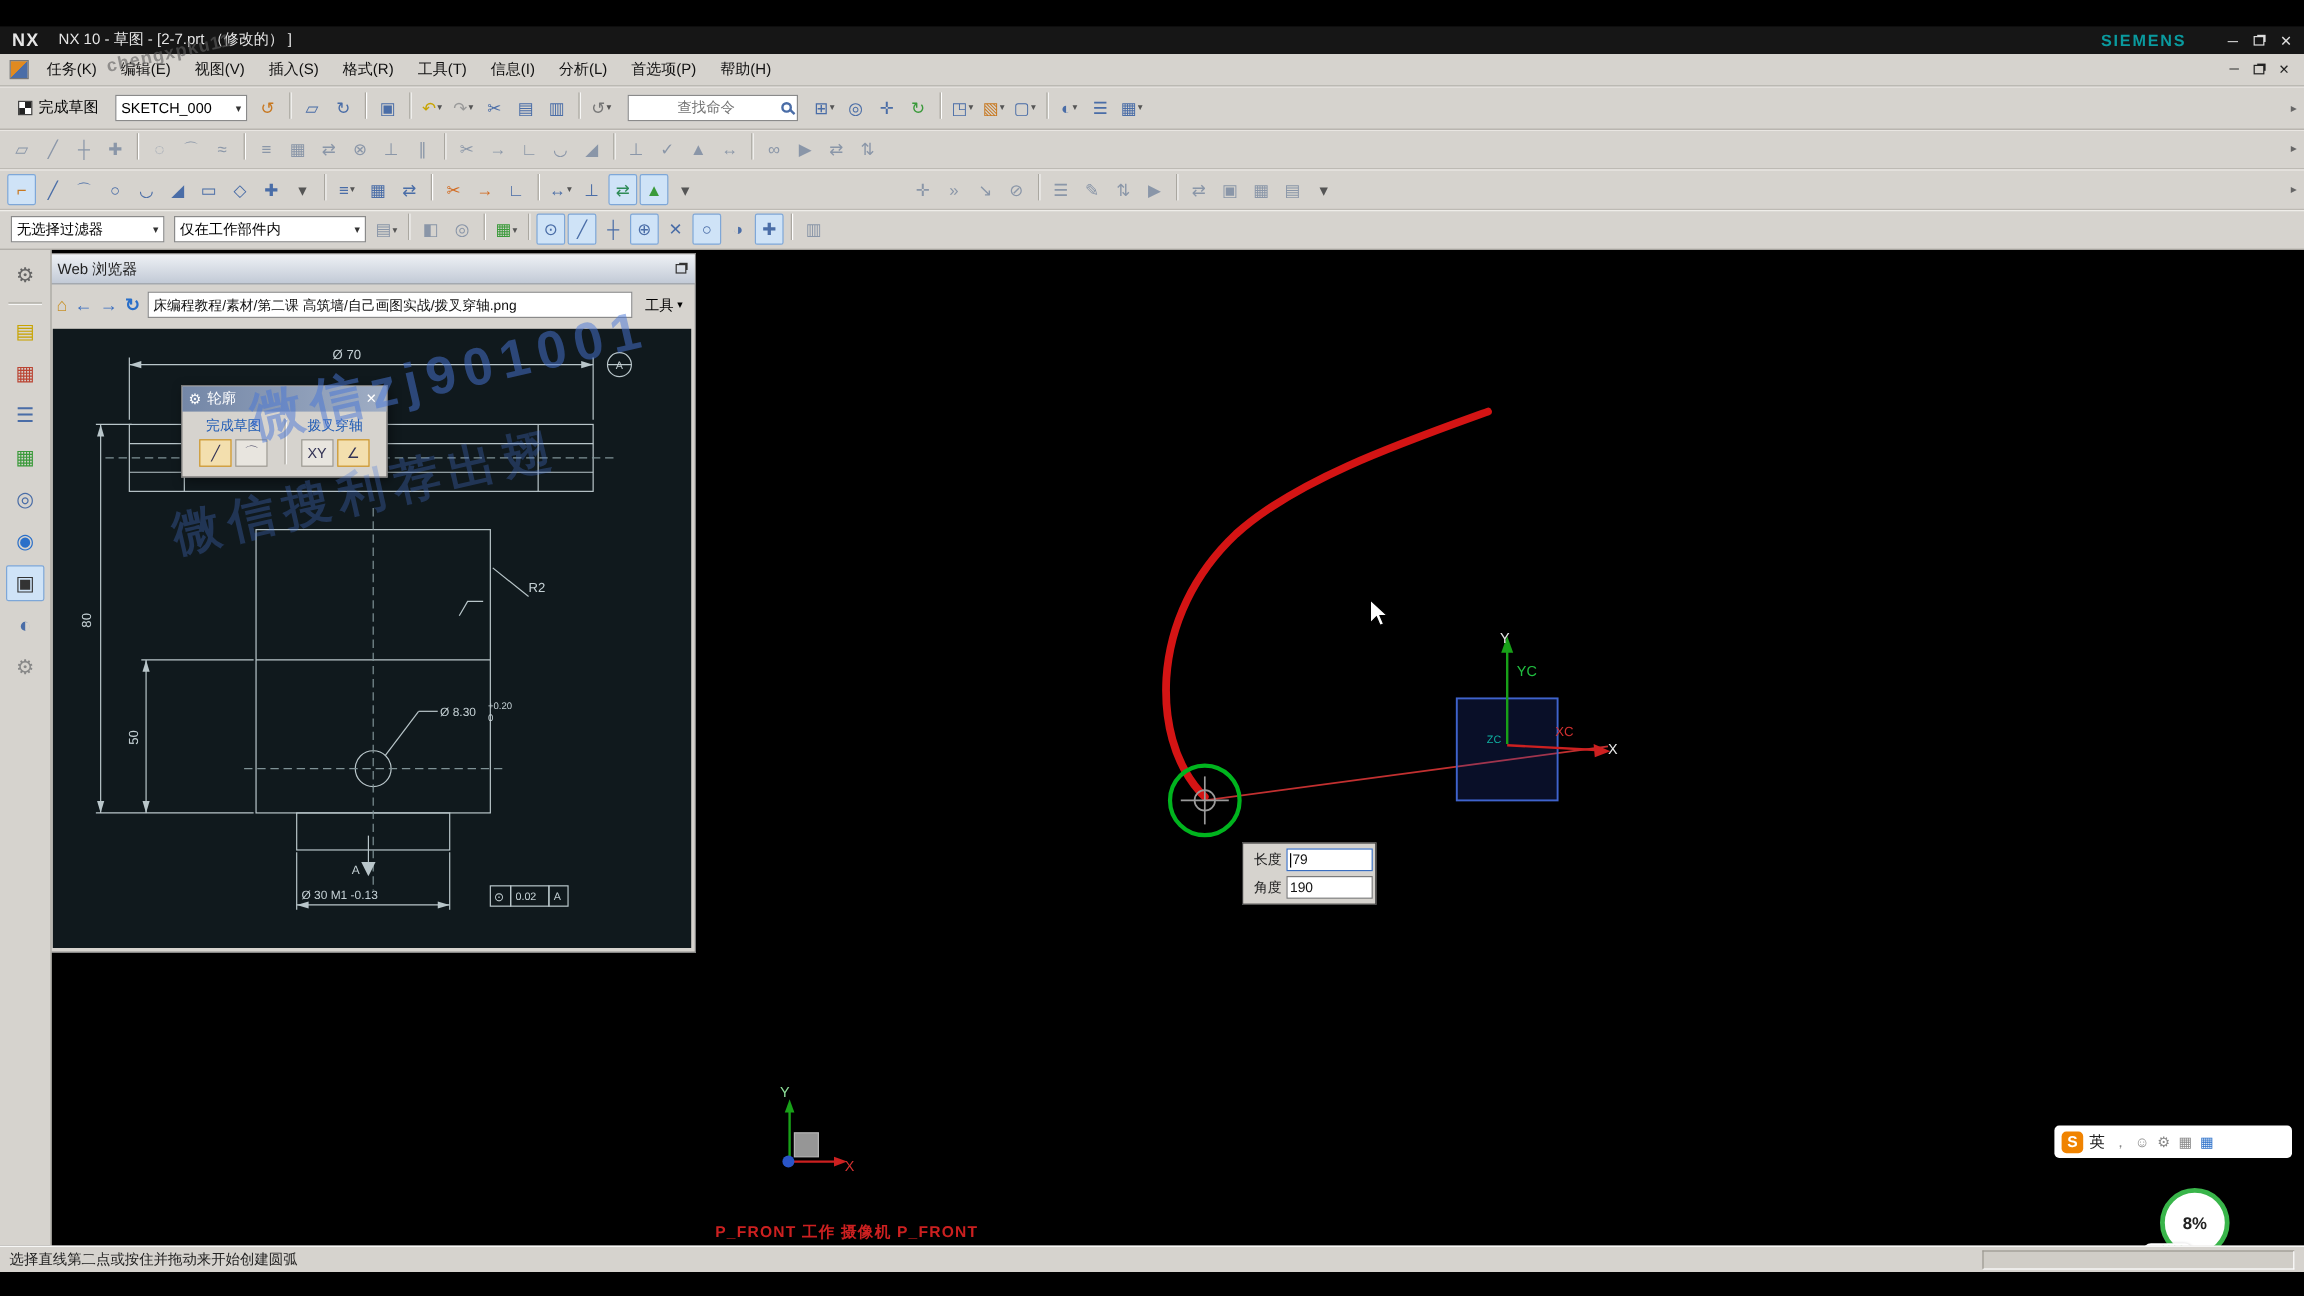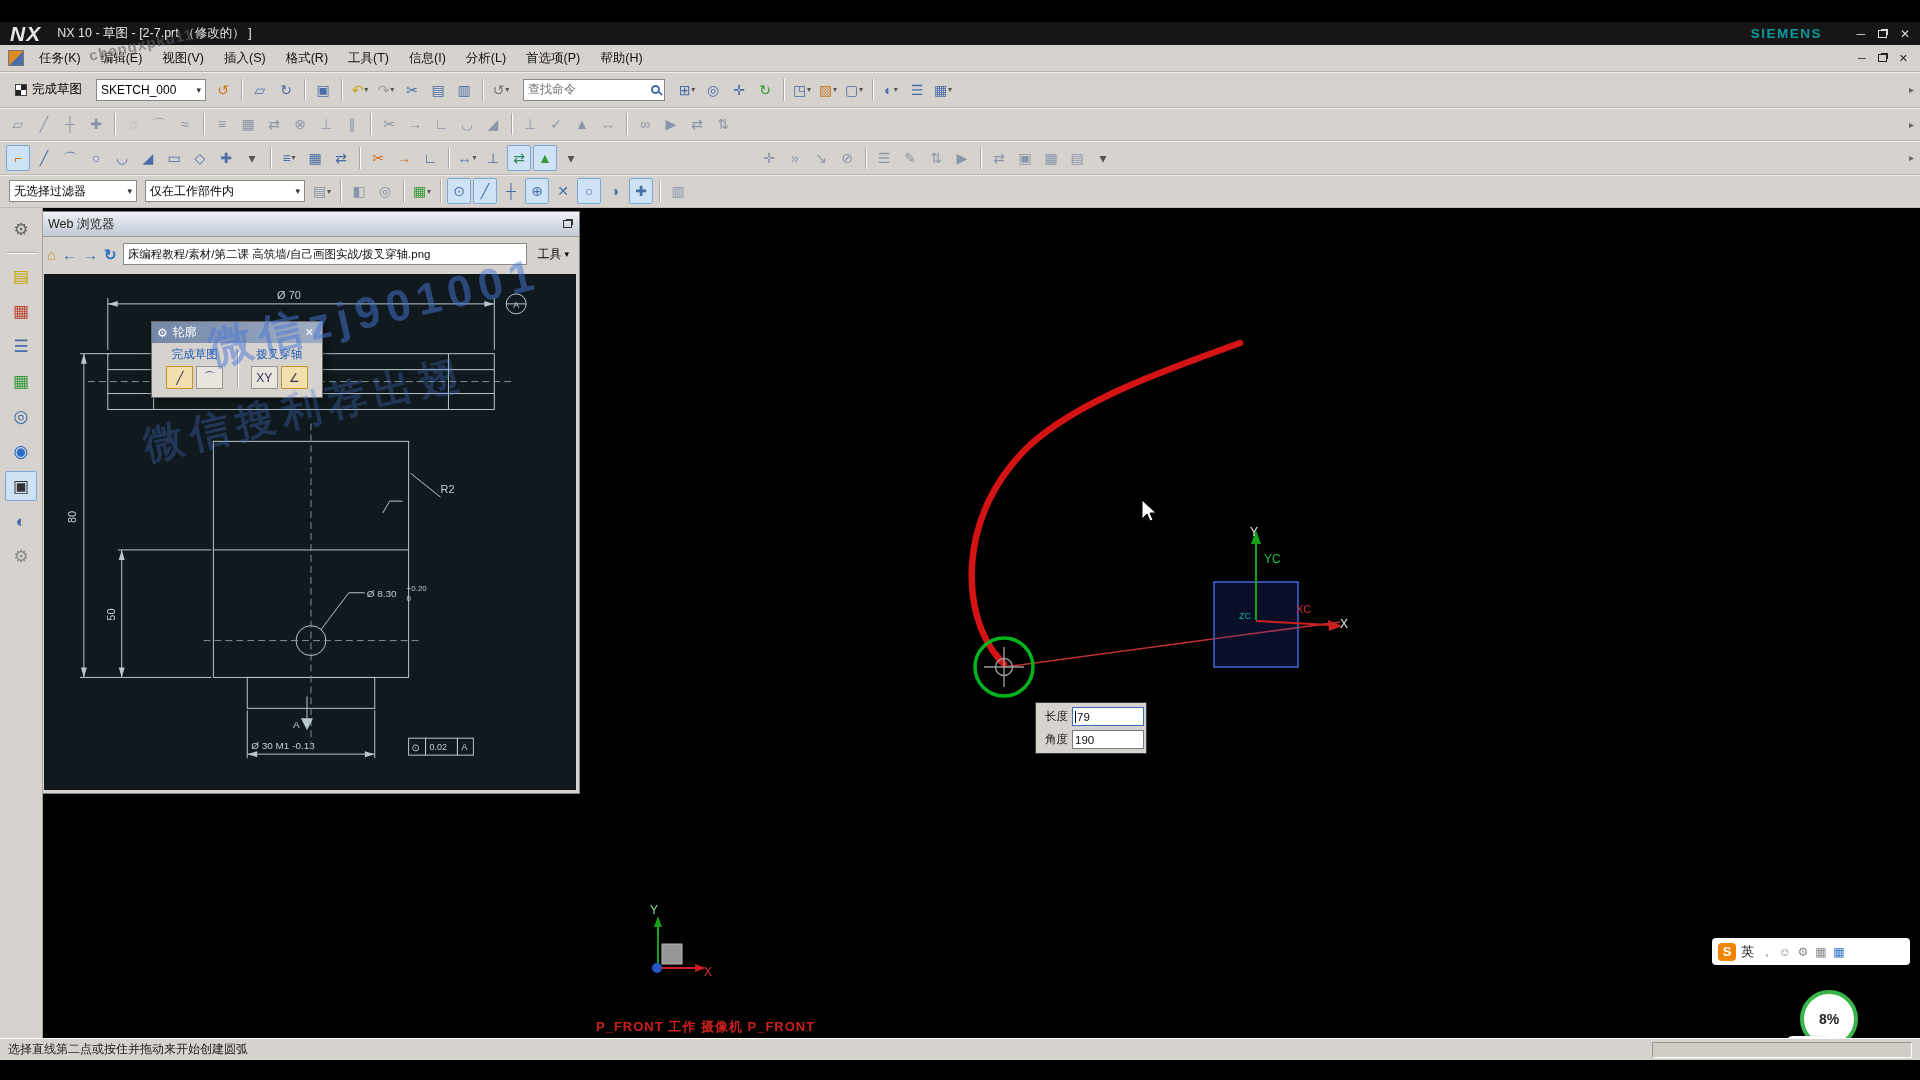--- a/index.html
+++ b/index.html
@@ -2,50 +2,50 @@
 <html><head>
 <meta charset="utf-8">
 <style>
   *{margin:0;padding:0;box-sizing:border-box;}
   html,body{width:1920px;height:1080px;background:#000;font-family:"Liberation Sans",sans-serif;overflow:hidden;}
   #screen{position:relative;width:1920px;height:1080px;background:#000;}
   .abs{position:absolute;}
 
   
   .titlebar{left:0;top:22px;width:1920px;height:23px;background:#161616;color:#e6e6e6;display:flex;align-items:center;z-index:10;}
-  .nx-logo{font-weight:bold;font-style:italic;font-size:21px;margin-left:10px;letter-spacing:1px;}
+  .nx-logo{font-weight:bold;font-size:15px;margin-left:10px;letter-spacing:1px;}
   .title-text{font-size:12.5px;margin-left:16px;}
   .brand{position:absolute;right:98px;top:4px;color:#0a9a9e;font-weight:bold;font-size:13.5px;letter-spacing:1.5px;}
   .win-controls{position:absolute;right:10px;top:0;height:100%;display:flex;gap:13px;align-items:center;font-size:12px;color:#ddd;}
   .restore-box{display:inline-block;width:9px;height:8px;border:1px solid currentColor;box-shadow:2px -2px 0 -1px currentColor;margin-top:2px;}
 
   
   .menubar{left:0;top:45px;width:1920px;height:27px;background:#d6d3ce;display:flex;align-items:center;font-size:12.5px;color:#111;border-bottom:1px solid #b5b2ac;z-index:10;}
   .menu-app-icon{width:16px;height:16px;margin:0 6px 0 8px;background:linear-gradient(135deg,#e08a20 50%,#4a6da7 50%);border:1px solid #777;}
   .menu-item{padding:4px 9px;}
   .menu-controls{margin-left:auto;display:flex;gap:12px;font-size:11px;color:#222;padding-right:12px;align-items:center;}
 
   
   .tb{left:0;width:1920px;background:#d6d3ce;display:flex;align-items:center;gap:2px;padding-left:6px;border-bottom:1px solid #bdbab4;box-shadow:inset 0 1px 0 #efede9;z-index:10;position:absolute;}
   #tb1{top:72px;height:36px;}
   #tb2{top:108px;height:33px;}
   #tb3{top:141px;height:34px;}
   #tb4{top:175px;height:33px;}
-  .iconrow{display:inline-flex;align-items:center;gap:2px;}
+  .iconrow{display:inline-flex;align-items:flex-start;gap:2px;}
   .icon-btn{display:inline-flex;align-items:center;justify-content:center;min-width:24px;height:26px;border:1px solid transparent;border-radius:2px;position:relative;}
   .icon-btn .g{font-size:14px;line-height:1;}
   .icon-btn .caret{font-size:8px;color:#555;margin-left:1px;}
   .icon-btn.sel{background:#cfe3f7;border-color:#7ea7d8;}
   .tsep{width:1px;height:22px;background:#aaa7a0;margin:0 4px;box-shadow:1px 0 0 #fff;}
   .btn-finish{display:inline-flex;align-items:center;gap:5px;padding:2px 8px;font-size:12.5px;height:26px;border:1px solid transparent;}
   .flag{width:12px;height:12px;background:conic-gradient(#222 0 25%,#fff 0 50%,#222 0 75%,#fff 0);border:1px solid #444;}
   .combo{background:#fff;border:1px solid #8a8a8a;height:22px;display:inline-flex;align-items:center;font-size:12px;padding:0 4px;margin:0 3px;}
   .combo .cdrop{margin-left:auto;font-size:9px;color:#333;padding-left:6px;}
   .searchbox{background:#fff;border:1px solid #8a8a8a;height:22px;width:142px;display:inline-flex;align-items:center;padding:0 4px;margin:0 8px;}
-  .searchbox input{border:none;outline:none;flex:1;font-size:12px;min-width:0;background:transparent;font-family:Liberation Serif, serif;}
+  .searchbox input{border:none;outline:none;flex:1;font-size:12px;min-width:0;background:transparent;font-family:Liberation Serif, serif;text-align:center;}
   .mag{width:9px;height:9px;border:2px solid #4a6da7;border-radius:50%;position:relative;margin-left:2px;flex:none;}
   .mag::after{content:"";position:absolute;width:6px;height:2px;background:#4a6da7;transform:rotate(45deg);right:-5px;bottom:-2px;}
   .tb-over{margin-left:auto;color:#666;font-size:10px;padding-right:6px;}
 
   
   .sidebar{left:0;top:208px;width:43px;height:830px;background:#d6d3ce;border-right:1px solid #a5a29c;display:flex;flex-direction:column;align-items:center;padding-top:6px;gap:5px;z-index:5;}
   .sidebar .icon-btn{width:32px;height:30px;min-width:32px;}
   .sidebar .icon-btn .g{font-size:17px;}
   .sidebar .tsep{width:28px;height:1px;margin:3px 0;box-shadow:0 1px 0 #fff;}
 

